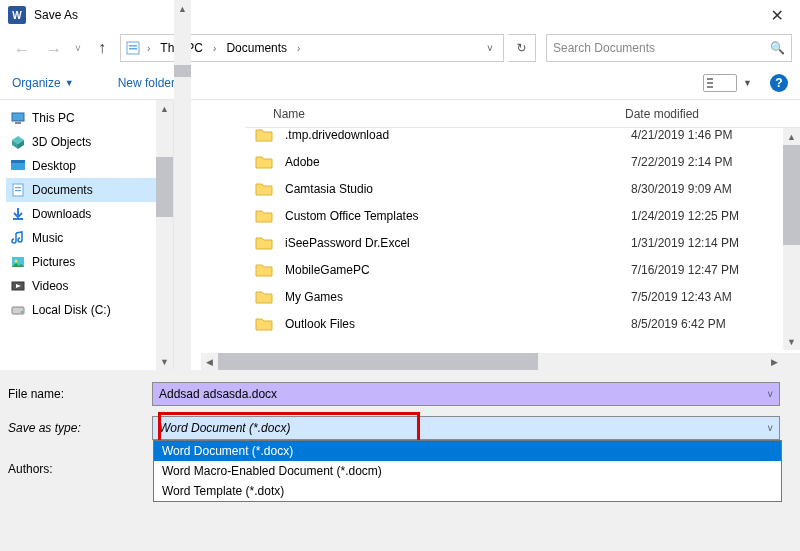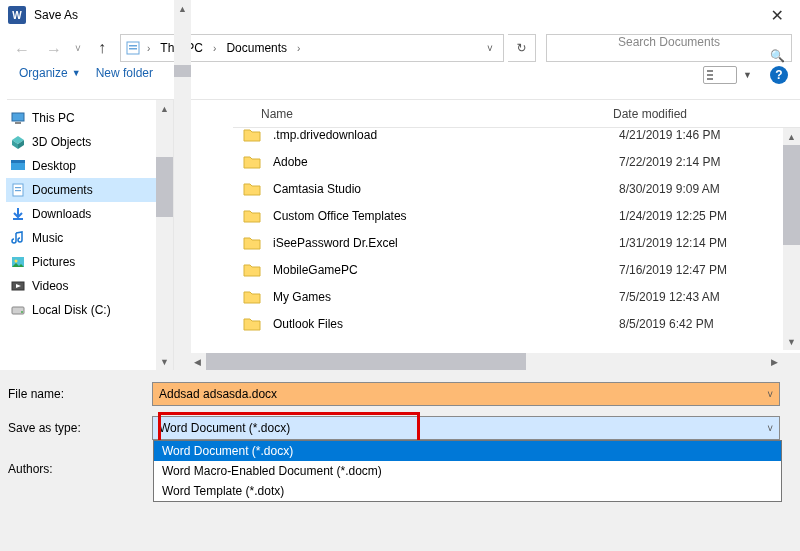--- a/index.html
+++ b/index.html
@@ -15,25 +15,25 @@
     .navrow { height: 36px; display: flex; align-items: center; padding: 4px 8px; gap: 4px; }
     .nav-btn { width: 28px; height: 28px; display: flex; align-items: center; justify-content: center; color: #bbb; font-size: 16px; }
     .nav-btn.active { color: #333; }
     .nav-sep { width: 12px; text-align: center; color: #888; font-size: 10px; }
     .breadcrumb { flex: 1; height: 28px; border: 1px solid #ccc; background: #fff; display: flex; align-items: center; padding: 0 4px; gap: 2px; }
     .bc-icon { width: 16px; height: 16px; display: inline-block; }
     .bc-chev { color: #666; font-size: 10px; padding: 0 4px; }
     .bc-item { padding: 2px 4px; }
     .refresh { width: 28px; height: 28px; border: 1px solid #ccc; border-left: none; display: flex; align-items: center; justify-content: center; color: #555; }
     .breadcrumb-drop { width: 18px; height: 26px; display:flex; align-items:center; justify-content:center; color:#555; font-size:10px; margin-left:auto;}
-    .searchbox { width: 246px; height: 28px; border: 1px solid #ccc; display: flex; align-items: center; padding: 0 6px; color: #888; margin-left: 6px; flex-direction: column; }
+    .searchbox { width: 246px; height: 28px; border: 1px solid #ccc; display: flex; align-items: center; padding: 0 6px; color: #888; margin-left: 6px; }
     .searchbox .mag { margin-left: auto; color: #777; }
 
     
-    .toolbar { height: 34px; display: flex; align-items: flex-start; padding: 0 12px; gap: 15px; border-bottom: 1px solid #e6e6e6; margin-left: 7px; }
+    .toolbar { height: 34px; display: flex; align-items: center; padding: 0 12px; gap: 44px; border-bottom: 1px solid #e6e6e6; }
     .tb-link { color: #1a63b0; cursor: pointer; display: flex; align-items: center; gap: 4px; }
     .tb-right { margin-left: auto; display: flex; align-items: center; gap: 18px; }
     .view-icon { width: 34px; height: 18px; border: 1px solid #aaa; display: inline-block; border-radius: 2px; position: relative; }
     .view-icon::before { content:''; position:absolute; left:3px; top:3px; width:6px; height:2px; background:#888; box-shadow: 0 4px 0 #888, 0 8px 0 #888; }
     .help-icon { width: 18px; height: 18px; border-radius: 50%; background: #0e6cc2; color: #fff; display: flex; align-items: center; justify-content: center; font-weight: bold; }
 
     
     .main { display: flex; height: 270px; }
     .tree { width: 174px; border-right: 1px solid #e6e6e6; overflow: hidden; position: relative; }
     .tree-inner { padding: 6px 2px 6px 6px; height: 100%; overflow: hidden; }
@@ -58,21 +58,21 @@
     .scroll-arrow-h { width: 17px; display:flex; align-items:center; justify-content:center; color:#666; font-size:9px; }
     .scroll-thumb-h { background:#c2c3c9; height:100%; }
     .scroll-corner { position:absolute; right:0; bottom:0; width:17px; height:17px; background:#f0f0f0; }
     .inner-scroll-strip { position:absolute; left:174px; top:0; width:17px; height:100%; background:#f0f0f0; }
     .inner-scroll-strip .scroll-thumb { height:12px; margin-top:48px;}
 
     
     .bottom { background: #f0f0f0; padding: 12px 8px 4px 8px; height: 181px; position: relative; }
     .form-row { display: flex; align-items: center; margin-bottom: 10px; }
     .form-label { width: 144px; padding-right: 10px; color: #000; }
-    .form-field { flex: 1; height: 24px; border: 1px solid #8a8a8a; background: #fdba74; display: flex; align-items: center; padding: 0 6px; margin-right: 12px; position: relative; }
+    .form-field { flex: 1; height: 24px; border: 1px solid #8a8a8a; background: #c4b5fd; display: flex; align-items: center; padding: 0 6px; margin-right: 12px; position: relative; }
     .form-field .drop-chev { margin-left: auto; color: #555; font-size: 10px; }
 
     .type-field { background: #d0e7ff; }
     .type-highlight { position: absolute; border: 3px solid #d00; pointer-events:none; }
 
     .dropdown { position: absolute; left: 153px; right: 18px; top: 70px; background: #fff; border: 1px solid #767676; z-index: 5; }
     .dd-item { padding: 3px 8px; cursor: pointer; }
     .dd-item.selected { background: #0078d7; color: #fff; }
 
     svg { display: block; }
@@ -223,21 +223,21 @@
           <div class="scroll-thumb" style="height:60px;margin-top:40px;"></div>
         </div>
       <div class="scroll-arrow">▼</div>
     </div>
   </div>
   <div class="inner-scroll-strip">
     <div class="scroll-arrow">▲</div>
     <div class="scroll-thumb"></div>
   </div>
 
-  <div class="files" style="margin-left:15px;padding-left:44px;">
+  <div class="files" style="margin-left:27px;padding-left:44px;">
     <div class="files-header">
       <div class="fh-name">Name</div>
       <div class="fh-date">Date modified</div>
     </div>
     <div class="file-list" id="file-list">
         <div class="file-row">
           <span class="folder-icon">
             <svg width="18" height="14">
               <path d="M1 2h6l2 2h8v9H1z" fill="#ffd96a" stroke="#d9b33a"></path>
             </svg>
@@ -328,21 +328,21 @@
 </div>
 
 <div class="bottom">
   <div class="form-row">
     <div class="form-label">File name:</div>
     <div class="form-field">
       <span>Addsad adsasda.docx</span>
       <span class="drop-chev">˅</span>
     </div>
   </div>
-  <div class="form-row" style="position:relative;">
+  <div class="form-row" style="position:relative;font-style:italic;">
     <div class="form-label">Save as type:</div>
     <div class="form-field type-field">
       <span>Word Document (*.docx)</span>
       <span class="drop-chev">˅</span>
     </div>
     <div class="type-highlight" style="left:150px;top:-4px;width:262px;height:32px;"></div>
   </div>
   <div class="form-row" style="margin-top:22px;">
     <div class="form-label">Authors:</div>
   </div>

